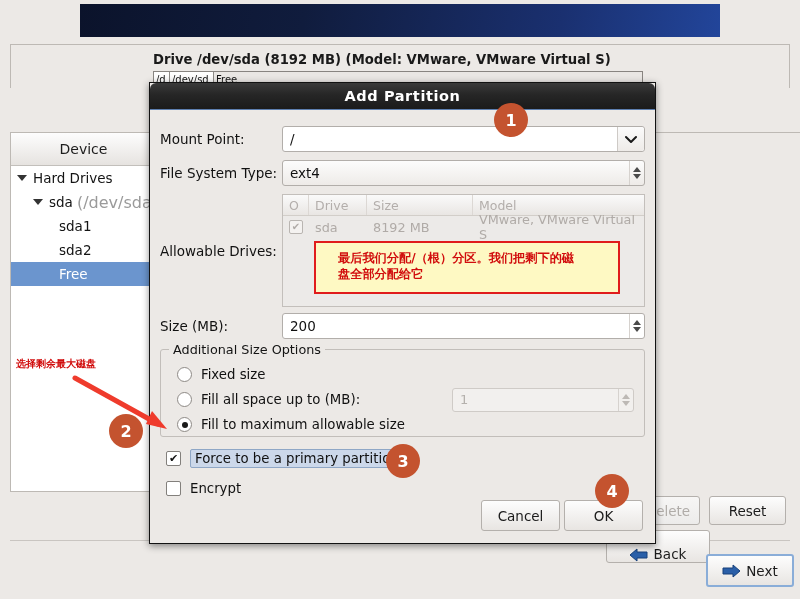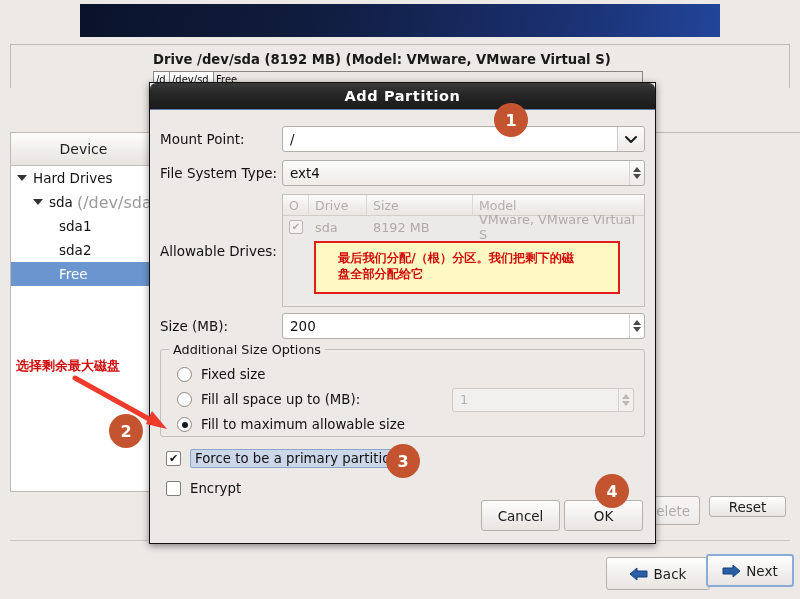--- a/index.html
+++ b/index.html
@@ -117,29 +117,29 @@
     color: #1b1b1b;
     background: linear-gradient(#fdfdfd, #e8e5e2);
     border: 1px solid #b4b0ac;
     border-radius: 3px;
     box-sizing: border-box;
     display: flex; align-items: center; justify-content: center;
     cursor: default;
   }
   .btn.disabled { color: #b0aca8; background: linear-gradient(#f7f6f5, #ecebea); }
   #delete-btn { position: absolute; left: 636px; top: 496px; width: 64px; height: 29px; }
-  #reset-btn  { position: absolute; left: 709px; top: 496px; width: 77px; height: 21px; }
+  #reset-btn  { position: absolute; left: 709px; top: 496px; width: 77px; height: 29px; }
 
   .sep-line {
     position: absolute;
     left: 10px; top: 540px;
     width: 780px; height: 1px;
     background: #c9c5c1;
   }
-  #back-btn { position: absolute; left: 606px; top: 557px; width: 104px; height: 33px; }
+  #back-btn { position: absolute; left: 606px; top: 530px; width: 104px; height: 33px; align-items: flex-end; }
   #next-btn {
     position: absolute; left: 706px; top: 554px; width: 88px; height: 33px;
     border: 2px solid #8aadd8;
   }
   .arrow-ico { margin-right: 6px; display: inline-block; line-height: 0; }
 
   
   .dialog {
     position: absolute;
     left: 149px; top: 82px;
@@ -355,21 +355,21 @@
     position: absolute;
     right: 12px; bottom: 12px;
     display: flex; gap: 4px;
   }
   .dlg-btn { width: 79px; height: 31px; }
 
   
   .left-anno {
     position: absolute;
     left: 16px; top: 357px;
-    font-size: 13px;
+    font-size: 10px;
     font-weight: bold;
     color: #d10d0d;
     white-space: nowrap;
   }
   .arrow-svg { position: absolute; left: 0; top: 0; pointer-events: none; }
 
   
   .badge {
     position: absolute;
     width: 34px; height: 34px;

